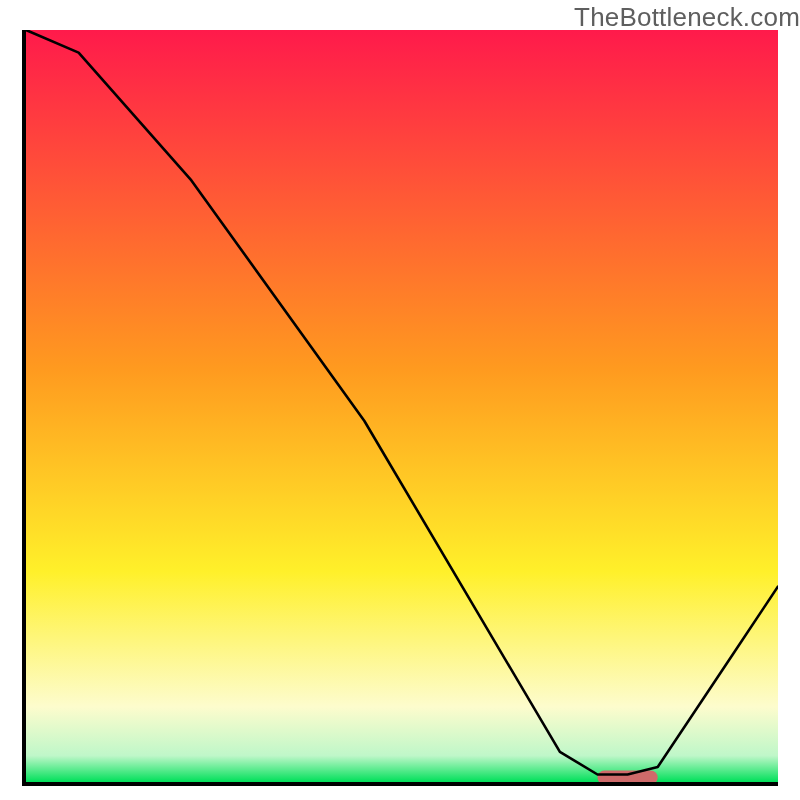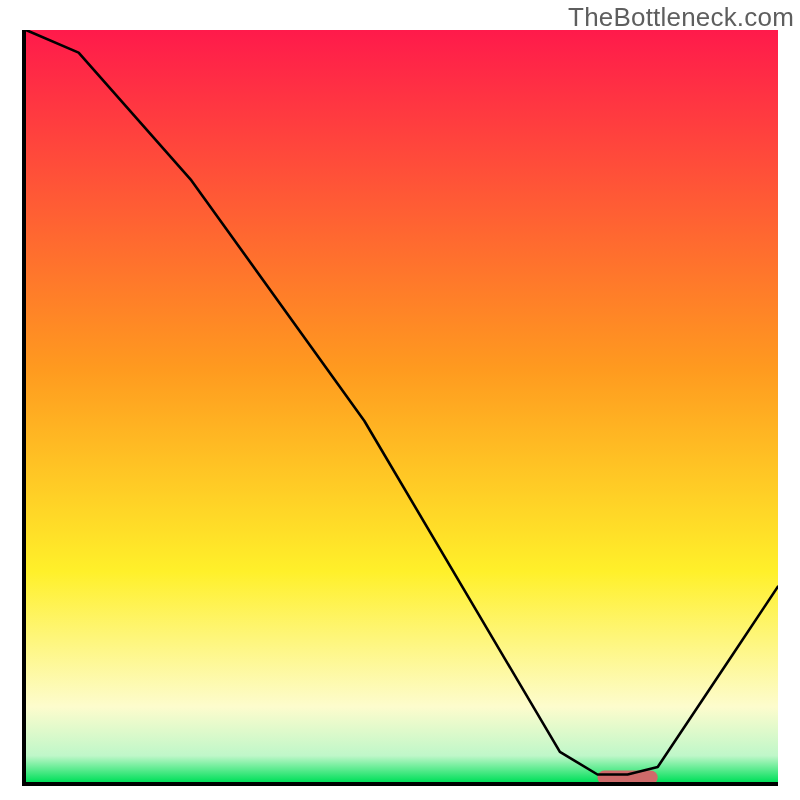--- a/index.html
+++ b/index.html
@@ -12,21 +12,21 @@
     font-family: Arial, Helvetica, sans-serif;
   }
   .wrap {
     position: relative;
     width: 800px;
     height: 800px;
   }
   .watermark {
     position: absolute;
     top: 2px;
-    right: 6px;
+    right: 0;
     color: #5e5e5e;
     font-size: 26px;
     font-weight: 400;
     letter-spacing: 0.2px;
   }
   .plot-frame {
     position: absolute;
     left: 22px;
     top: 30px;
     width: 756px;

